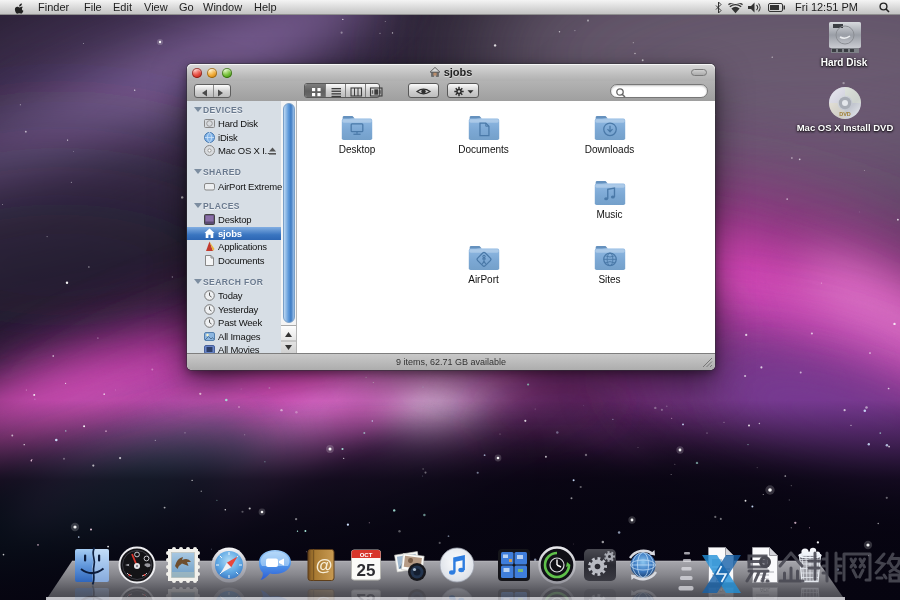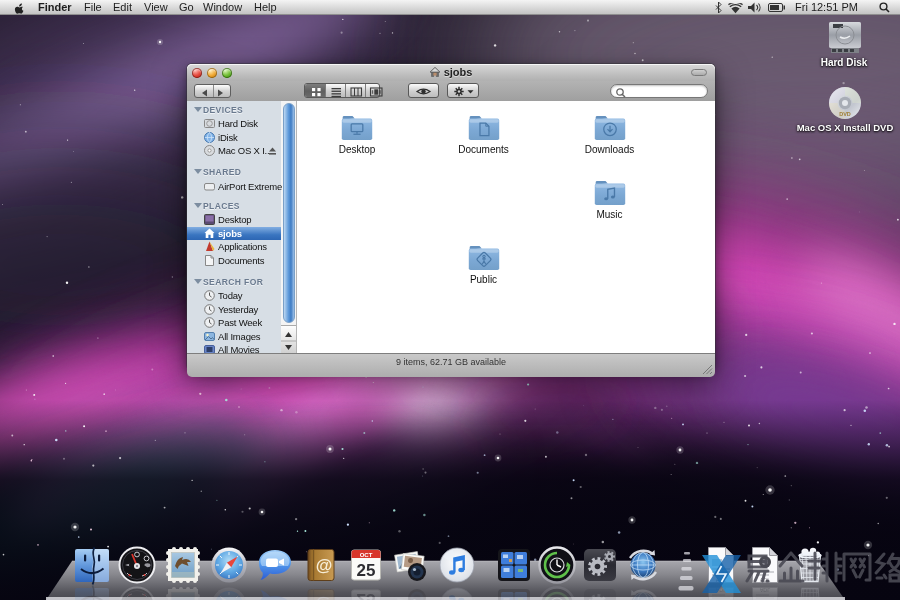--- a/index.html
+++ b/index.html
@@ -65,21 +65,21 @@
 #ssel{position:absolute;left:0;top:126px;width:94px;height:13px;
   background:linear-gradient(#82aee2,#3a75c0 60%,#2d66b4);}
 .tri{display:inline-block;width:0;height:0;border-left:4px solid transparent;border-right:4px solid transparent;
   border-top:5px solid #7c8da0;position:absolute;left:2px;top:2px;}
 
 #content{position:absolute;left:110px;top:0;width:418px;height:252px;background:#fff;}
 .cell{position:absolute;width:90px;text-align:center;}
 .cell .fl{display:block;margin:0 auto;}
 .cell .lab{font-size:10px;color:#111;margin-top:2px;}
 
-#statusbar{position:absolute;left:0;top:289px;width:528px;height:24px;border-radius:0 0 5px 5px;
+#statusbar{position:absolute;left:0;top:289px;width:528px;height:17px;border-radius:0 0 5px 5px;
   background:linear-gradient(#c9c9c9,#adadad);border-top:1px solid #7e7e7e;box-sizing:border-box;
   font-size:9px;color:#333;text-align:center;line-height:16px;}
 
 #dock{position:absolute;left:0;top:540px;width:900px;height:60px;}
 .di{position:absolute;width:40px;height:40px;top:5px;}
 .dr{position:absolute;width:40px;height:40px;top:45px;transform:scaleY(-1);opacity:.30;
   -webkit-mask-image:linear-gradient(to top,rgba(0,0,0,.9),transparent 60%);
   mask-image:linear-gradient(to top,rgba(0,0,0,.9),transparent 60%);filter:blur(.6px);}
 
 #wmark{position:absolute;left:698px;top:550px;}
@@ -408,21 +408,21 @@
     <circle cx="498" cy="458" r="1.3" fill="#fff" opacity="0.95"></circle>
     <circle cx="868" cy="545" r="4.16" fill="#fff" opacity="0.18"></circle>
     <circle cx="868" cy="545" r="1.6" fill="#fff" opacity="0.95"></circle>
 </svg>
 
 <div id="menubar">
   <svg class="mi" style="left:14px;top:1.5px" width="11" height="12" viewBox="0 0 11 12">
     <path d="M5.7 2.6c.5-.7 1.4-1.2 2.2-1.2.1.8-.2 1.6-.7 2.2-.5.6-1.3 1.1-2.1 1-.1-.7.2-1.5.6-2z" fill="#222"></path>
     <path d="M8 4.8c-1.1 0-1.6.6-2.4.6-.8 0-1.5-.6-2.5-.6C2 4.8.9 5.7.9 7.4c0 2 1.5 4.3 2.6 4.3.6 0 .8-.4 1.7-.4.9 0 1.1.4 1.8.4 1 0 2.1-2 2.4-3-1-.4-1.5-1.1-1.5-2 0-.8.4-1.4 1-1.8-.3-.1-.6-.1-.9-.1z" fill="#222"></path>
   </svg>
-  <span class="mi" style="left:38px;font-weight:bold">Finder</span>
+  <span class="mi" style="left:38px;font-weight:normal">Finder</span>
   <span class="mi" style="left:84px">File</span>
   <span class="mi" style="left:113px">Edit</span>
   <span class="mi" style="left:144px">View</span>
   <span class="mi" style="left:179px">Go</span>
   <span class="mi" style="left:203px">Window</span>
   <span class="mi" style="left:254px">Help</span>
 
   <svg class="mi" style="left:715px;top:2px" width="7" height="11" viewBox="0 0 7 11">
     <path d="M3.5 0 L3.5 11 M3.5 0 L6 2.5 L1 7.5 M3.5 11 L6 8.5 L1 3.5" stroke="#333" stroke-width="1" fill="none"></path>
   </svg>
@@ -680,21 +680,33 @@
           <div class="lab">Music</div>
         </div>
 <div class="cell" style="left:141.5px;top:142.5px">
           <svg class="fl" width="34" height="28" viewBox="0 0 38 31">
 <path d="M3 6 V3.5 a1.5 1.5 0 0 1 1.5-1.5 H14 l2.5 3 Z" fill="#6591be"></path>
 <rect x="2" y="5" width="34" height="24" rx="2" fill="url(#fbody)"></rect>
 <rect x="2.6" y="5.6" width="32.8" height="4" rx="1.6" fill="#ffffff" opacity=".28"></rect>
 <rect x="13" y="11" width="12" height="12" rx="2" transform="rotate(45 19 17)" fill="none" stroke="#4a79a8" stroke-width="1.4"></rect>
             <path d="M19 12.5 a1.3 1.3 0 1 0 0.01 0 M19 15 v4 M17 16.5 h4 M19 19 l-2 3.5 M19 19 l2 3.5" fill="none" stroke="#4a79a8" stroke-width="1.2"></path>
           </svg>
-          <div class="lab">Public</div>
+          <div class="lab">AirPort</div>
+        </div>
+<div class="cell" style="left:267.5px;top:142.5px">
+          <svg class="fl" width="34" height="28" viewBox="0 0 38 31">
+<path d="M3 6 V3.5 a1.5 1.5 0 0 1 1.5-1.5 H14 l2.5 3 Z" fill="#6591be"></path>
+<rect x="2" y="5" width="34" height="24" rx="2" fill="url(#fbody)"></rect>
+<rect x="2.6" y="5.6" width="32.8" height="4" rx="1.6" fill="#ffffff" opacity=".28"></rect>
+<circle cx="19" cy="17" r="7" fill="none" stroke="#4a79a8" stroke-width="1.4"></circle>
+            <ellipse cx="19" cy="17" rx="3.2" ry="7" fill="none" stroke="#4a79a8" stroke-width="1"></ellipse>
+            <line x1="12" y1="17" x2="26" y2="17" stroke="#4a79a8" stroke-width="1"></line>
+            <path d="M13.5 13 a9 6 0 0 0 11 0 M13.5 21 a9 6 0 0 1 11 0" fill="none" stroke="#4a79a8" stroke-width="1"></path>
+          </svg>
+          <div class="lab">Sites</div>
         </div>
     </div>
   </div>
   <div id="statusbar">9 items, 62.71 GB available
     <svg width="12" height="12" viewBox="0 0 12 12" style="position:absolute;right:2px;bottom:2px">
       <g stroke="#777" stroke-width="1">
           <line x1="2" y1="11" x2="11" y2="2"></line>
           <line x1="5.5" y1="11" x2="11" y2="5.5"></line>
           <line x1="9" y1="11" x2="11" y2="9"></line>
         </g>

